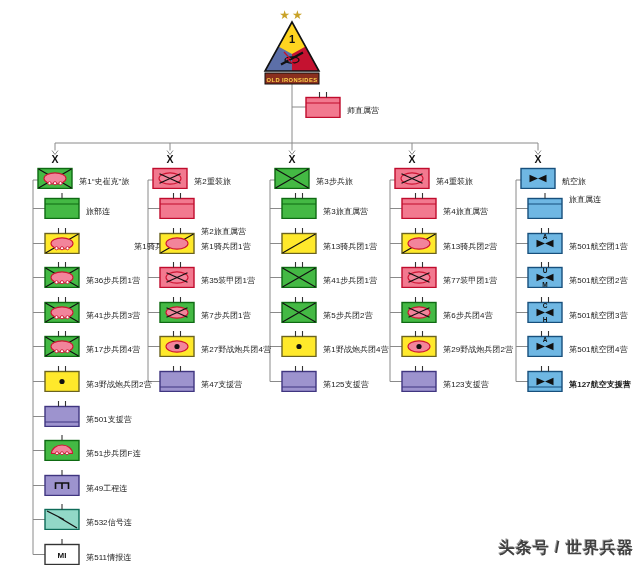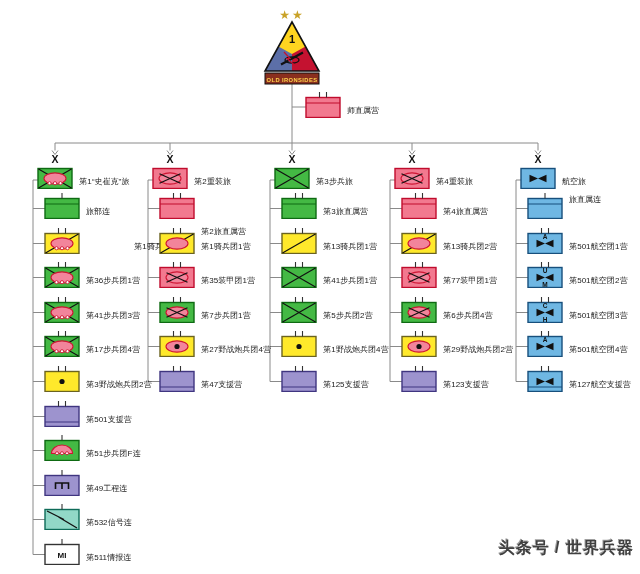--- a/index.html
+++ b/index.html
@@ -364,14 +364,14 @@
         <text x="18" y="14" text-anchor="middle" font-size="6.5" font-weight="bold" fill="#111111">A</text>
       </svg></div>
     <div class="ulabel" style="left: 569px; top: 343px;">第 501 航空团 4 营</div>
     <div class="unit" style="left: 527px; top: 363px;"><svg width="36" height="29">
         <rect x="1" y="8.5" width="34" height="20" fill="#6FB7E3" stroke="#174F7C" stroke-width="1.4"></rect>
         <line x1="14.5" y1="3" x2="14.5" y2="8.5" stroke="#333333" stroke-width="1.1"></line>
         <line x1="21.5" y1="3" x2="21.5" y2="8.5" stroke="#333333" stroke-width="1.1"></line>
         <path d="M9.5,14.8 L9.5,22.2 L18,18.5 Z M26.5,14.8 L26.5,22.2 L18,18.5 Z" fill="#111111"></path>
         <line x1="1" y1="24" x2="35" y2="24" stroke="#174F7C" stroke-width="1.1"></line>
       </svg></div>
-    <div class="ulabel" style="left: 569px; top: 378px;">第 127 航空支援营</div>
+    <div class="ulabel" style="left: 569px; top: 378px; font-weight: bold;">第 127 航空支援营</div>
   </div>
 
 </body></html>

